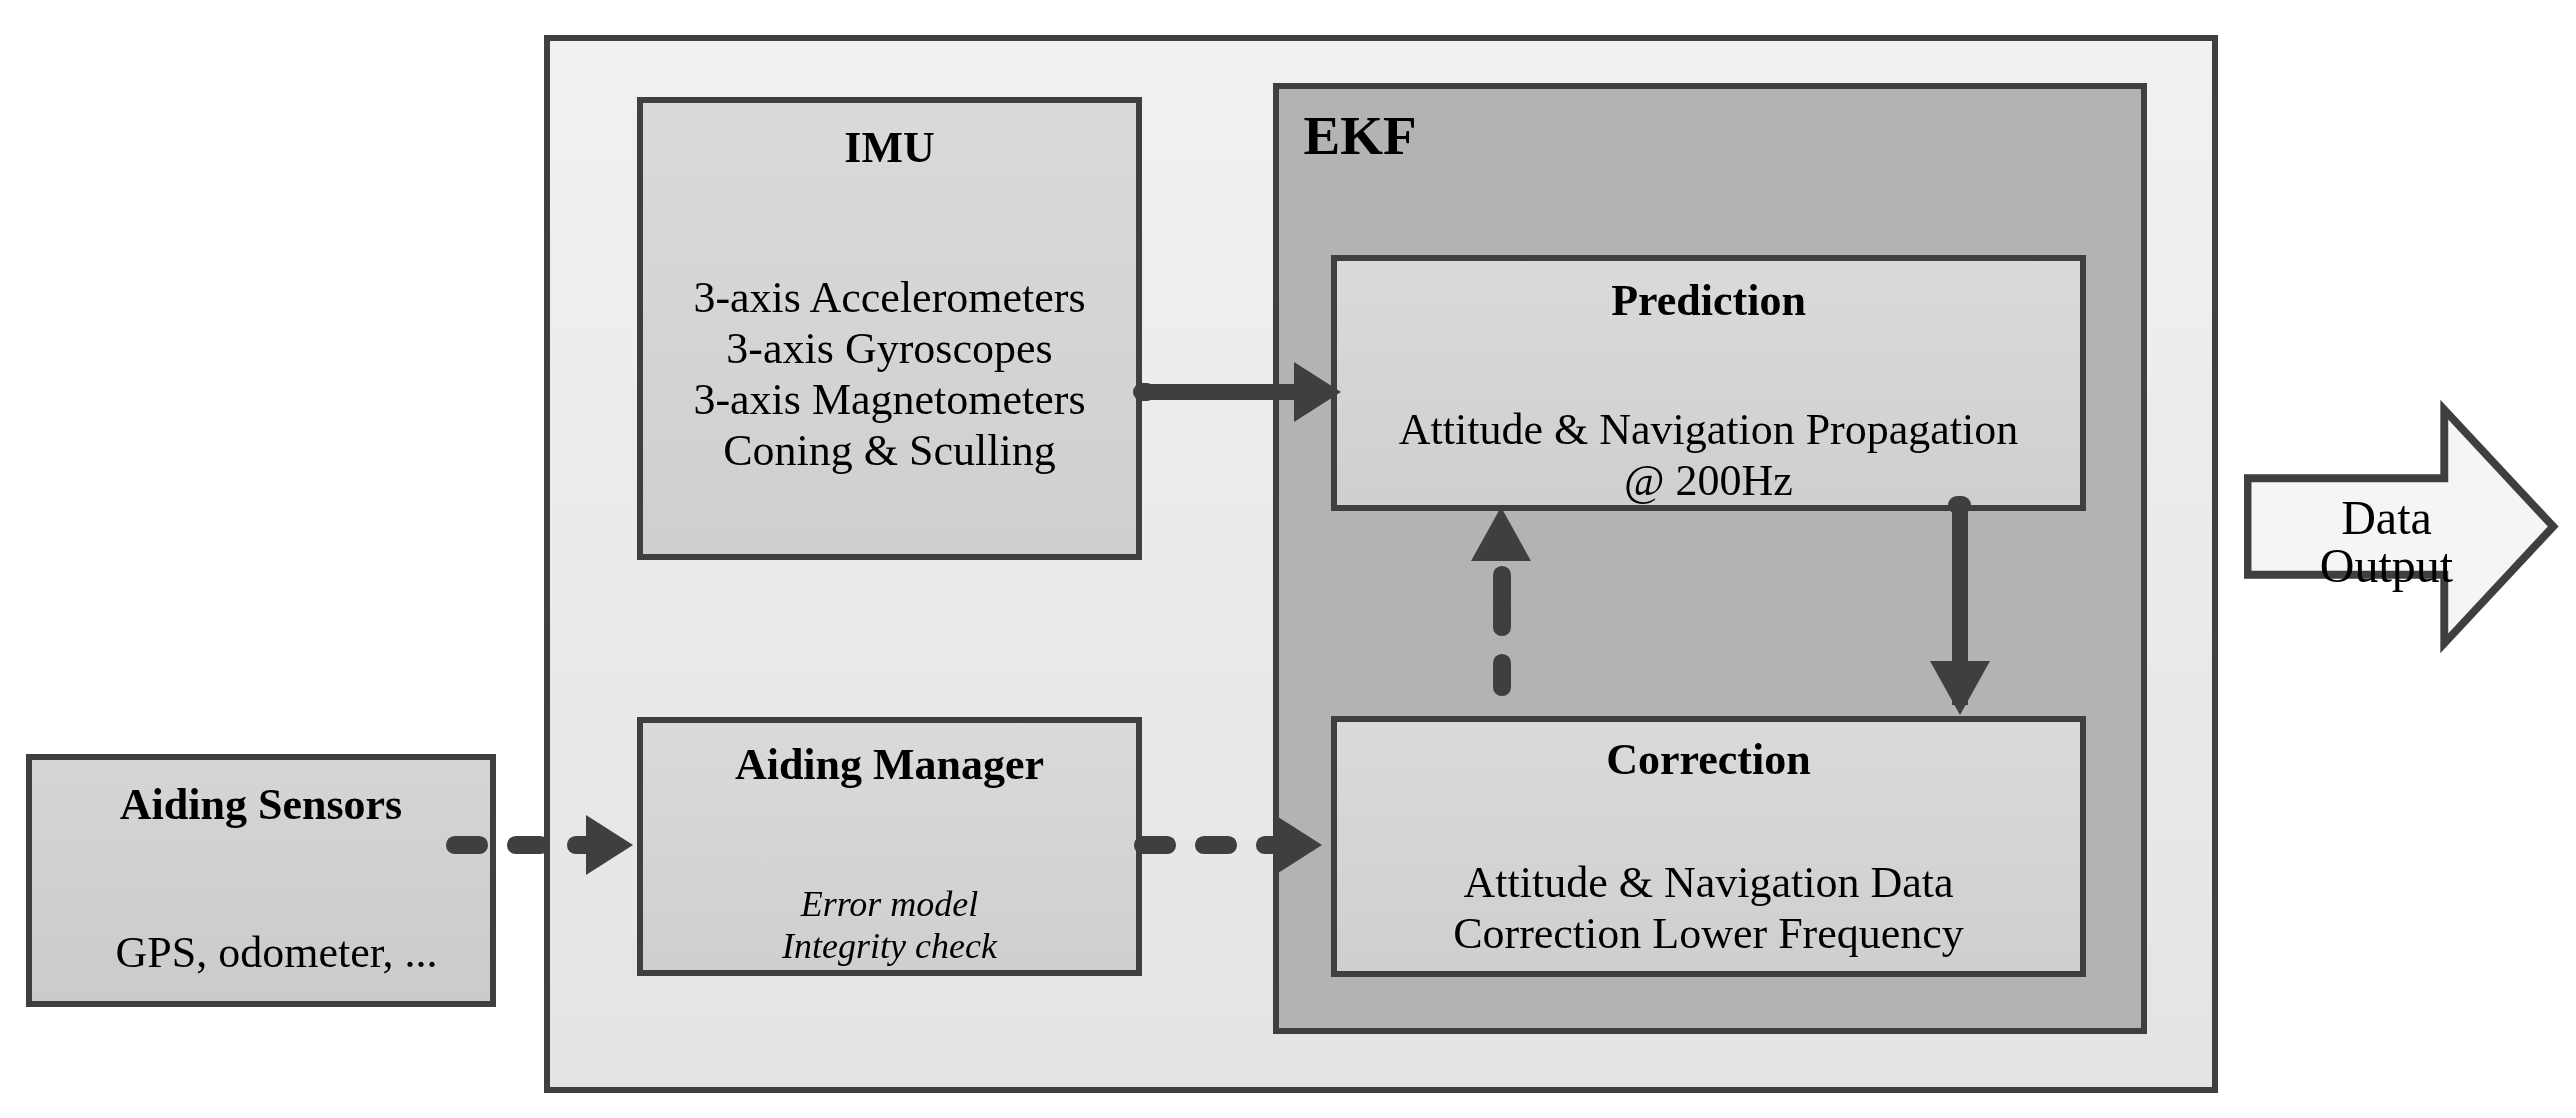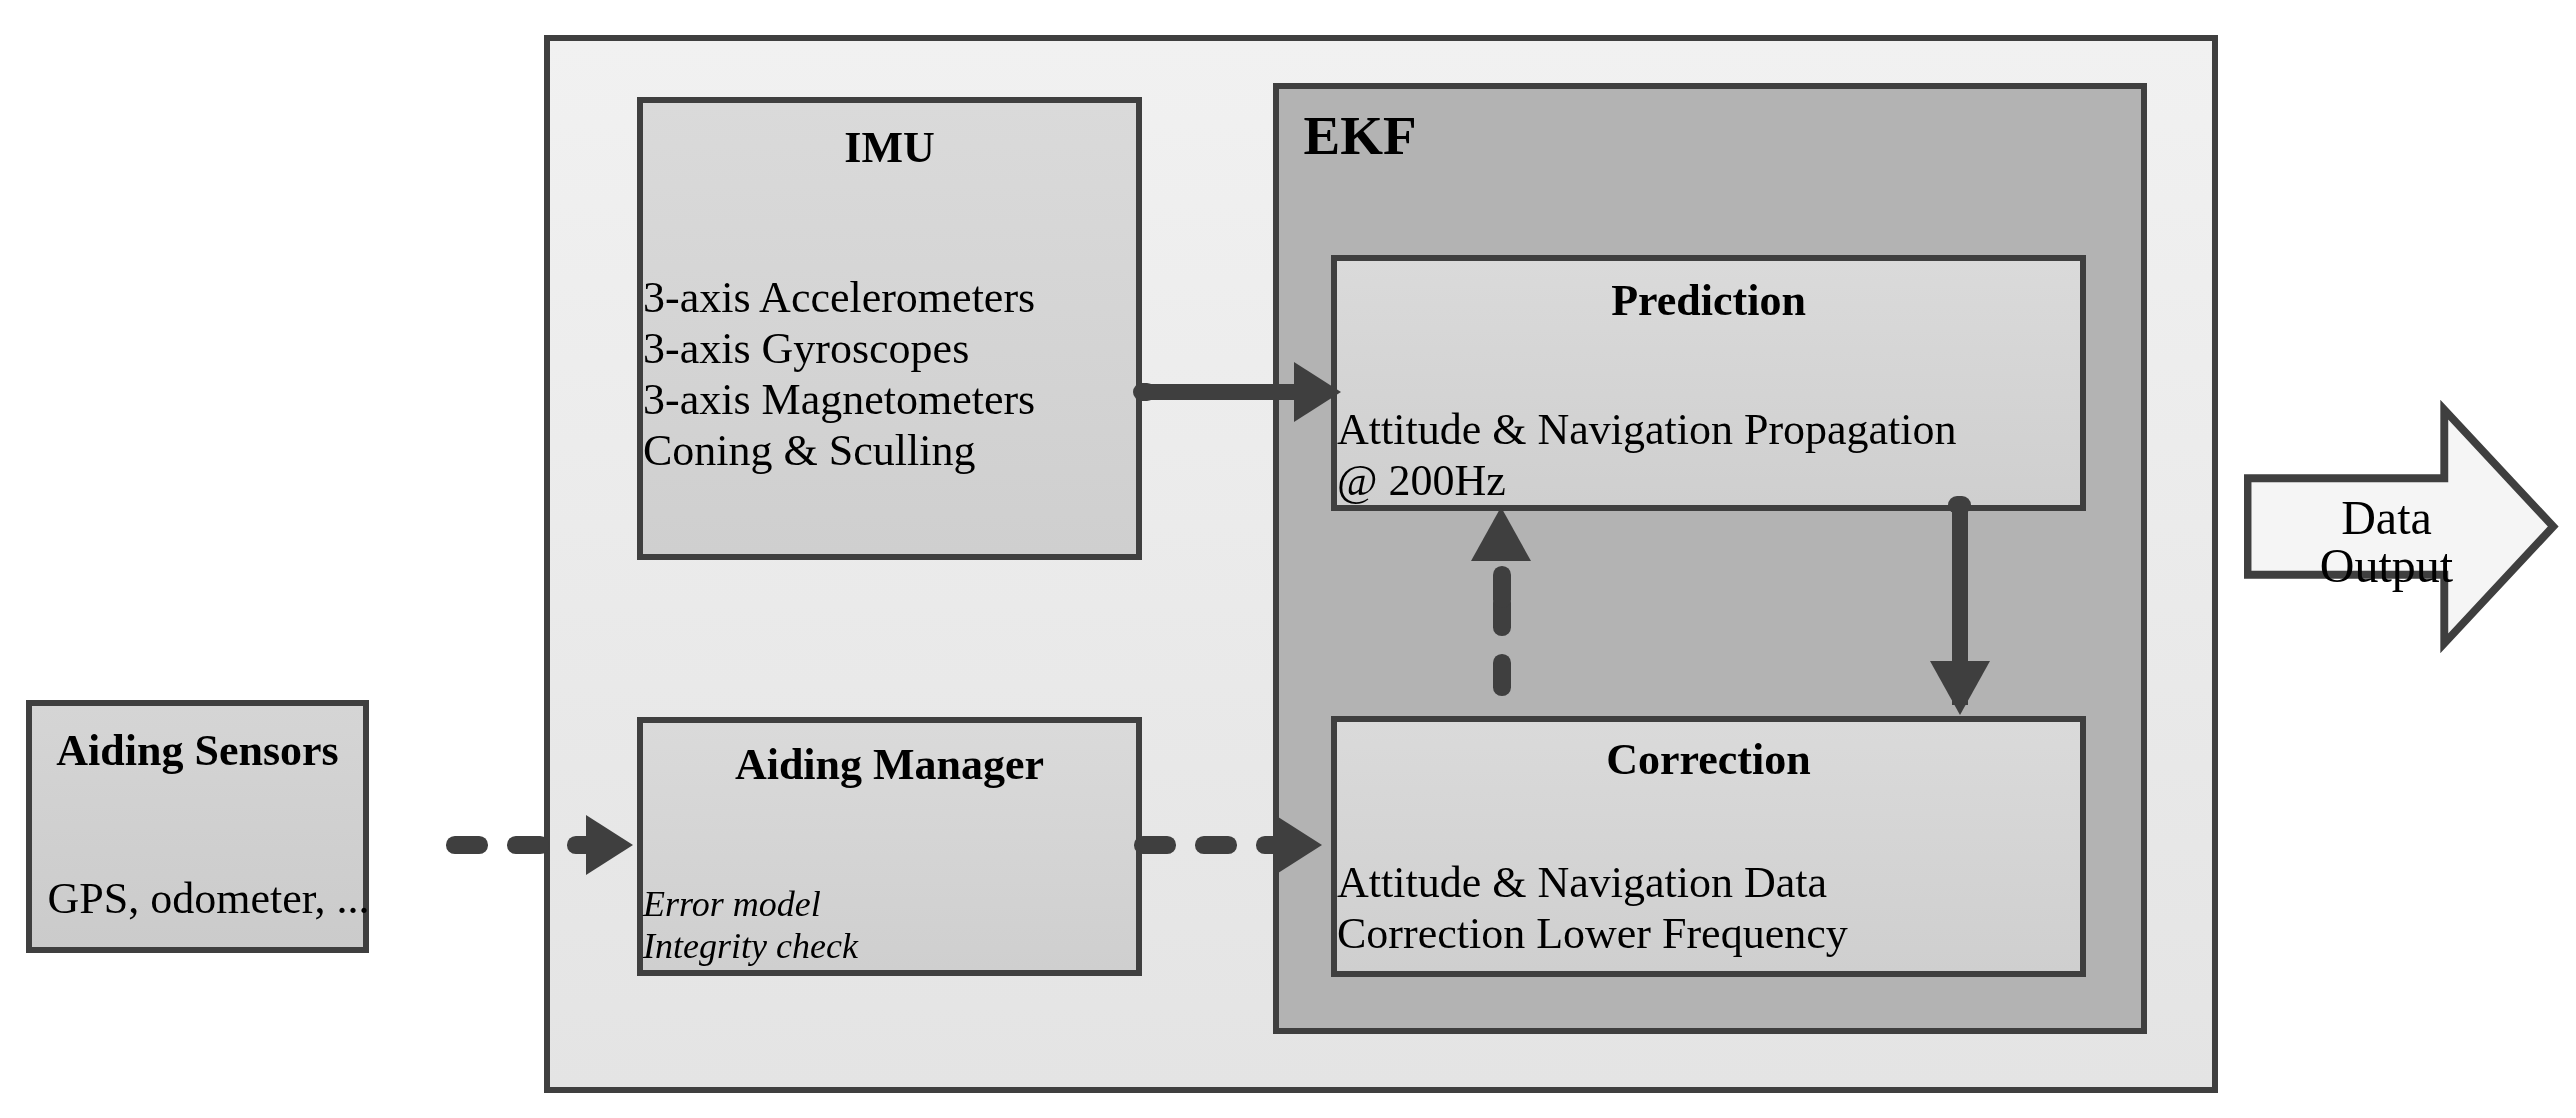--- a/index.html
+++ b/index.html
@@ -3,21 +3,21 @@
 <meta charset="utf-8">
 <style>
   html,body{margin:0;padding:0;background:#ffffff;}
   body{width:2576px;height:1119px;overflow:hidden;
        font-family:"Liberation Serif","DejaVu Serif",serif;color:#000;}
   #stage{position:relative;width:2576px;height:1119px;background:#ffffff;}
 
   .box{position:absolute;box-sizing:border-box;border:6.1px solid #3f3f3f;
        display:flex;flex-direction:column;align-items:center;gap:48px;}
   .box-title{font-weight:bold;text-align:center;width:100%;}
-  .box-lines{width:100%;line-height:1.16;}
+  .box-lines{text-align:center;width:100%;line-height:1.16;}
 
   
   #outer{left:544px;top:35px;width:1674px;height:1058px;
          background:linear-gradient(180deg,#f1f1f1 0%,#e4e4e4 100%);}
 
   
   #ekf{left:1273px;top:83px;width:874px;height:951px;
        background:#b3b3b3;align-items:flex-start;}
   #ekf-label{position:absolute;left:24.6px;top:19.3px;font-size:55px;
              font-weight:bold;line-height:1;}
@@ -34,21 +34,21 @@
   #prediction .box-title{margin-top:14px;font-size:44px;}
   #prediction .box-lines{margin-top:30px;font-size:44px;}
 
   
   #correction{left:1331px;top:716px;width:755px;height:261px;
        background:linear-gradient(180deg,#dadada 0%,#cfcfcf 100%);}
   #correction .box-title{margin-top:12.3px;font-size:44px;}
   #correction .box-lines{margin-top:24px;font-size:44px;}
 
   
-  #aiding-sensors{left:26px;top:700px;width:343px;height:253px;
+  #aiding-sensors{left:26px;top:754px;width:470px;height:253px;
        background:linear-gradient(180deg,#d5d5d5 0%,#cbcbcb 100%);}
   #aiding-sensors .box-title{margin-top:19.3px;font-size:44px;}
   #aiding-sensors .box-lines{margin-top:49px;font-size:44px;padding-left:31px;}
 
   
   #aiding-manager{left:637px;top:717px;width:505px;height:259px;
        background:linear-gradient(180deg,#dadada 0%,#cfcfcf 100%);}
   #aiding-manager .box-title{margin-top:16px;font-size:44px;}
   #aiding-manager .box-lines{margin-top:46px;font-size:36px;font-style:italic;}
 

